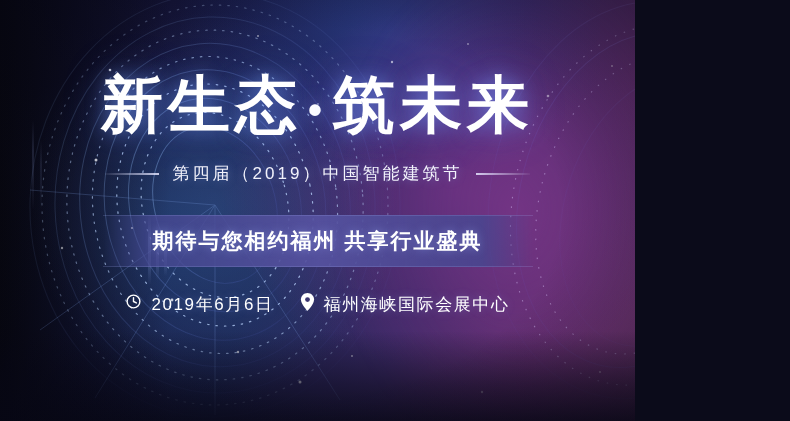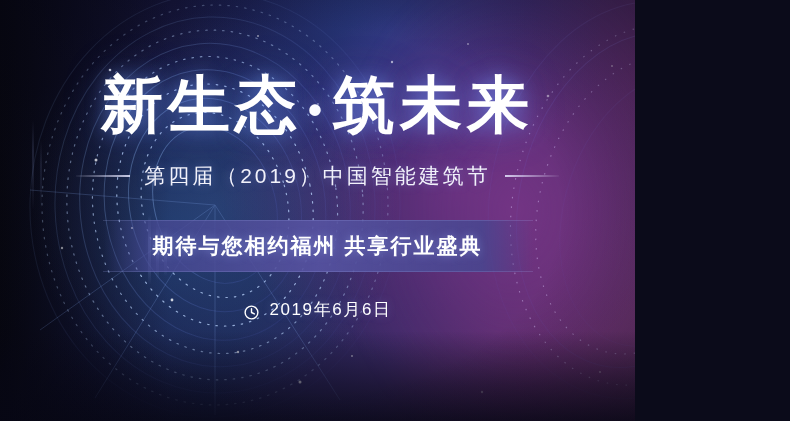--- a/index.html
+++ b/index.html
@@ -93,21 +93,21 @@
   }
   .rule {
     width: 54px;
     height: 2px;
     background: linear-gradient(90deg, rgba(230,230,255,0.05), rgba(230,230,255,0.85));
   }
   .rule.right {
     background: linear-gradient(90deg, rgba(230,230,255,0.85), rgba(230,230,255,0.05));
   }
   .subtitle {
-    font-size: 21px;
+    font-size: 17px;
     letter-spacing: 3px;
     color: #f2f2fb;
     text-shadow: 0 0 10px rgba(140,170,255,0.4);
   }
 
   .banner {
     margin-top: 30px;
     width: 430px;
     height: 50px;
     display: flex;
@@ -130,21 +130,21 @@
   .meta-row {
     margin-top: 26px;
     display: flex;
     align-items: center;
     gap: 26px;
     color: #ffffff;
     white-space: nowrap;
   }
   .meta-item {
     display: flex;
-    align-items: flex-end;
+    align-items: flex-start;
     gap: 9px;
     font-size: 17px;
     letter-spacing: 1.6px;
     text-shadow: 0 0 8px rgba(140,170,255,0.35);
   }
   .meta-item svg { display: block; }
 
   
   .bottom-fade {
     position: absolute;
@@ -270,16 +270,25 @@
     <div class="meta-row">
       <div class="meta-item">
         <span>
           <svg width="17" height="17" viewBox="0 0 24 24" fill="none" stroke="#ffffff" stroke-width="2">
             <circle cx="12" cy="12" r="9"></circle>
             <polyline points="12,6.5 12,12 16,14" stroke-linecap="round" stroke-linejoin="round"></polyline>
           </svg>
         </span>
         <span>2019年6月6日</span>
       </div>
+      <div class="meta-item">
+        <span>
+          <svg width="15" height="18" viewBox="0 0 24 30" fill="#ffffff">
+            <path d="M12 0C5.9 0 1 4.9 1 11c0 8 11 19 11 19s11-11 11-19c0-6.1-4.9-11-11-11z"></path>
+            <circle cx="12" cy="11" r="4" fill="#3b3570"></circle>
+          </svg>
+        </span>
+        <span>福州海峡国际会展中心</span>
+      </div>
     </div>
 
   </div>
 </div>
 
 </body></html>

